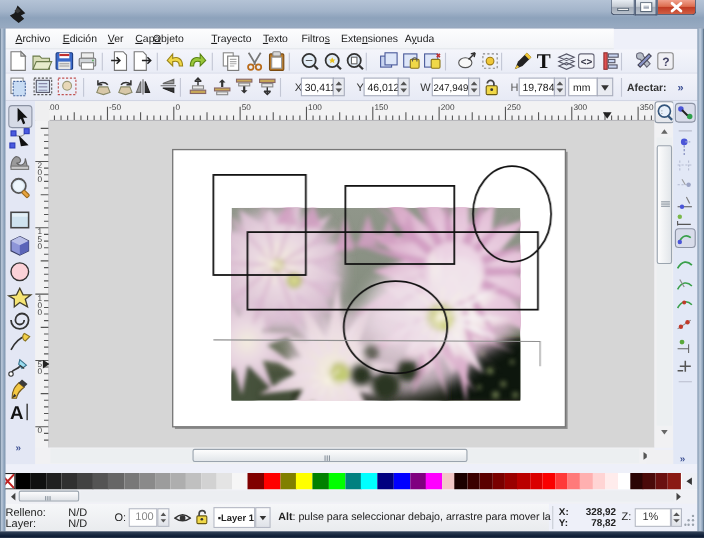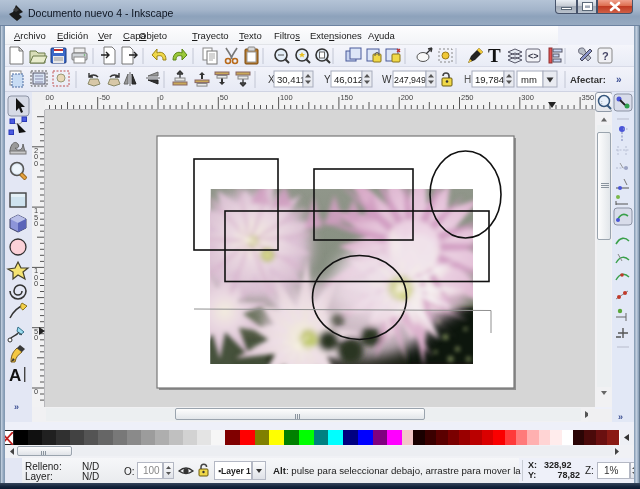--- a/index.html
+++ b/index.html
@@ -27,32 +27,31 @@
 #vruler{left:32px;top:110px;width:13px;height:297px;background:#f2f2f3;border-right:1px solid #b8b8bc}
 #canvas{left:45px;top:110px;width:550px;height:297px;background:#d6d6d6;overflow:hidden}
 #vscroll{left:595px;top:92px;width:17px;height:315px;background:#f1f1f3}
 #hscroll{left:32px;top:407px;width:563px;height:15px;background:#f1f1f3}
 #snapbar{left:612px;top:92px;width:22px;height:330px;background:#e2e8f6}
 #cmgmt{left:588px;top:409px;width:24px;height:20px;background:#f0f0f2}
 
 #palrow{left:5px;top:422px;width:629px;height:8px;background:#eef0f9}
 #palette{left:0px;top:430px;width:640px;height:15px;background:#fff}
 #palscroll{left:5px;top:445px;width:629px;height:13px;background:#f0f1f5}
-#statusbar{left:22px;top:458px;width:497px;height:25px;background:linear-gradient(180deg,#f6f7f9,#e9ebee)}
+#statusbar{left:2px;top:458px;width:497px;height:25px;background:linear-gradient(180deg,#f6f7f9,#e9ebee)}
 .st{position:absolute;font-size:10px;color:#222}
 .spin{position:absolute;background:#fff;border:1px solid #b4b8c4;font-size:10px;color:#333}
 .spbtn{position:absolute;width:11px;background:linear-gradient(180deg,#fbfbfc,#dfe2e8);border:1px solid #b4b8c4}
 </style></head><body>
 <div id="win">
  <div class="abs" id="titlebar"></div>
  <svg class="abs" style="left:7px;top:4px" width="18" height="18" viewBox="0 0 18 18">
       <path d="M9 1 L16 8 L12 10 L15 13 L10 17 L5 13 L2 10 L6 8 Z" fill="#1a1a1a"></path>
       <path d="M6 6 L9 3 L12 6 L9 8 Z" fill="#3a3a3a"></path>
     </svg>
- <div class="abs" id="titletxt">Documento nuevo 4 - Inkscape</div>
  <div class="abs winbtn" id="btnmin">
       <div class="abs" style="left:5px;top:7px;width:11px;height:3px;background:#fff;border:1px solid #5a6878"></div>
     </div>
  <div class="abs winbtn" id="btnmax">
       <div class="abs" style="left:5px;top:3px;width:9px;height:7px;border:2px solid #fff;box-shadow:0 0 0 1px #5a6878"></div>
     </div>
  <div class="abs winbtn" id="btncls">
       <svg width="34" height="13" style="position:absolute;left:0;top:0">
         <path d="M13,3 L21,10 M21,3 L13,10" stroke="#fff" stroke-width="2.6" stroke-linecap="round"></path>
       </svg>
@@ -862,21 +861,21 @@
         <circle cx="6.5" cy="10" r="1.2" fill="#333"></circle>
       </svg>
   <div class="spin" style="left:192px;top:3px;width:38px;height:19px;padding:4px 0 0 3px;font-size:8.5px;font-weight:bold;color:#222;white-space:nowrap;overflow:hidden">▪Layer 1</div>
   <div class="spbtn" style="left:230px;top:3px;width:14px;height:19px"><svg width="12" height="17">
           <path d="M3,7 L9,7 L6,11 Z" fill="#333"></path>
         </svg></div>
   <div class="st" style="left:251px;top:7px;width:249px;overflow:hidden;white-space:nowrap;font-size:9.7px"><b>Alt</b>: pulse para seleccionar debajo, arrastre para mover la selecci</div>
   <div class="abs" style="left:500px;top:2px;width:1px;height:21px;background:#c8ccd4"></div>
   <div class="st" style="left:506px;top:2px;font-size:9px"><b>X:</b></div>
   <div class="st" style="left:506px;top:12px;font-size:9px"><b>Y:</b></div>
-  <div class="st" style="left:522px;top:2px;width:36px;text-align:left;font-size:9px;font-weight:bold">328,92</div>
+  <div class="st" style="left:522px;top:2px;width:36px;text-align:right;font-size:9px;font-weight:bold">328,92</div>
   <div class="st" style="left:522px;top:12px;width:36px;text-align:right;font-size:9px;font-weight:bold">78,82</div>
   <div class="st" style="left:563px;top:7px">Z:</div>
   <div class="spin" style="left:575px;top:4px;width:33px;height:17px;padding:2px 0 0 6px">1%</div>
   <div class="spbtn" style="left:608px;top:4px;height:17px;width:10px"><svg width="8" height="15">
           <path d="M1,6 L7,6 L4,3 Z" fill="#555"></path>
           <path d="M1,9 L7,9 L4,12 Z" fill="#555"></path>
         </svg></div>
  <svg class="abs" style="left:620px;top:8px" width="10" height="14">
         <g fill="#9aa2ac">
           <circle cx="8" cy="3" r="1.1"></circle>

